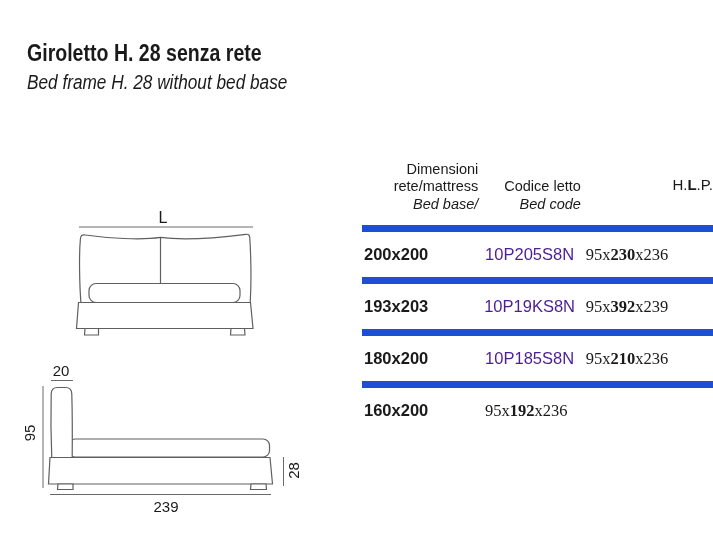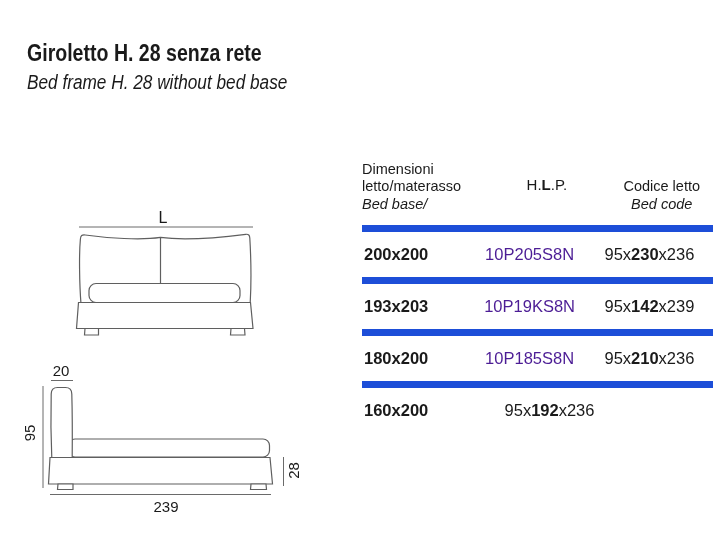--- a/index.html
+++ b/index.html
@@ -11,31 +11,31 @@
             transform:scaleX(.84);transform-origin:0 50%;white-space:nowrap;}
 
   .front-view{position:absolute;left:72px;top:170px;}
   .side-view{position:absolute;left:20px;top:320px;}
   svg text{font-family:"Liberation Sans",sans-serif;fill:#1a1a1a;}
   .dim-label{font-size:15px;}
   .l-label{font-size:16px;}
 
   .spec-table{position:absolute;left:362px;top:98px;width:351px;}
   .thead{display:flex;height:91px;align-items:flex-end;box-sizing:border-box;}
-  .thead .cell{padding-bottom:12px;font-size:14.5px;line-height:17.5px;}
+  .thead .cell{padding-bottom:12px;font-size:14.5px;line-height:17.5px;text-align:right;}
   .col-size{width:118px;}
   .col-code{width:104px;text-align:center;}
   .col-hlp{width:129px;text-align:center;padding-left:5px;}
   .thead .col-hlp{padding-bottom:32px;font-size:15px;}
   .en{font-style:italic;}
   .trow{display:flex;height:52px;align-items:center;border-top:7px solid #1d4ed8;
         box-sizing:border-box;font-size:16.5px;}
   .size-cell{width:118px;font-weight:bold;padding-left:2px;box-sizing:border-box;}
   .code-cell{width:104px;text-align:center;color:#4c1d95;}
-  .hlp-cell{width:129px;text-align:center;padding-left:5px;}
+  .hlp-cell{width:129px;text-align:left;padding-left:5px;font-family:Liberation Serif, serif;}
   .bold{font-weight:bold;}
 </style>
 </head>
 <body>
 
 <div class="page">
 
   <div class="title">Giroletto H. 28 senza rete</div>
   <div class="subtitle">Bed frame H. 28 without bed base</div>
 
@@ -89,45 +89,45 @@
 
       <path d="M 38,128 L 53,128 L 53,133.5 L 37.5,133.5 Z"></path>
       <path d="M 231,128 L 246,128 L 246.5,133.5 L 230.5,133.5 Z"></path>
     </g>
   </svg>
 
   <div class="spec-table">
     <div class="thead">
       <div class="cell col-size">
         <div>Dimensioni</div>
-        <div>letto/materasso</div>
+        <div>rete/mattress</div>
         <div class="en">Bed base/</div>
-      </div>
-      <div class="cell col-hlp">
-        <span>H.</span><span class="bold">L</span><span>.P.</span>
       </div>
       <div class="cell col-code">
         <div>Codice letto</div>
         <div class="en">Bed code</div>
+      </div>
+      <div class="cell col-hlp">
+        <span>H.</span><span class="bold">L</span><span>.P.</span>
       </div>
     </div>
 
     <div class="trow">
       <div class="size-cell">200x200</div>
       <div class="code-cell">10P205S8N</div>
       <div class="hlp-cell">
         <span>95x</span><span class="bold">230</span><span>x236</span>
       </div>
     </div>
 
     <div class="trow">
       <div class="size-cell">193x203</div>
       <div class="code-cell">10P19KS8N</div>
       <div class="hlp-cell">
-        <span>95x</span><span class="bold">142</span><span>x239</span>
+        <span>95x</span><span class="bold">392</span><span>x239</span>
       </div>
     </div>
 
     <div class="trow">
       <div class="size-cell">180x200</div>
       <div class="code-cell">10P185S8N</div>
       <div class="hlp-cell">
         <span>95x</span><span class="bold">210</span><span>x236</span>
       </div>
     </div>

